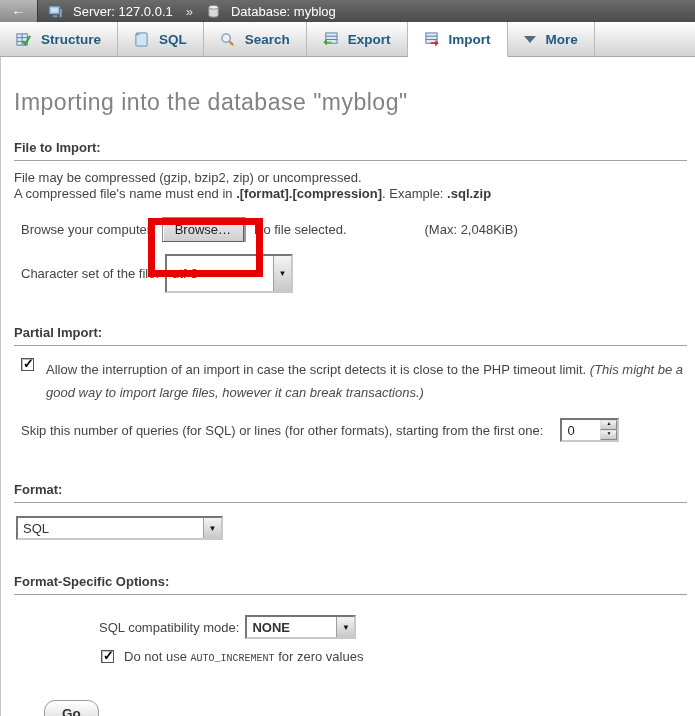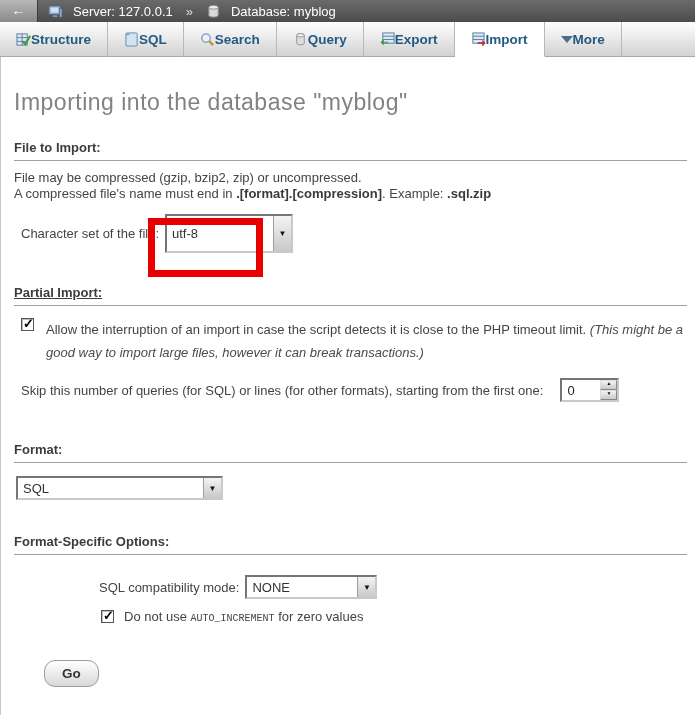--- a/index.html
+++ b/index.html
@@ -41,21 +41,21 @@
   .tabbar {
     height: 35px;
     background: linear-gradient(#ffffff, #d2d2d2);
     border-bottom: 1px solid #a8a8a8;
     display: flex;
     align-items: stretch;
   }
   .tab {
     display: flex;
     align-items: center;
-    gap: 0;
+    gap: 10px;
     padding: 0 16px;
     border-right: 1px solid #b9b9b9;
     color: #235a81;
     font-weight: bold;
     font-size: 13.5px;
     cursor: pointer;
     margin-bottom: -1px;
     border-bottom: 1px solid transparent;
   }
   .tab.active {
@@ -87,21 +87,21 @@
   }
   .section-title {
     font-weight: bold;
     font-size: 13px;
     color: #3c3c3c;
     border-bottom: 1px solid #9f9f9f;
     padding-bottom: 5px;
     margin-right: 2px;
   }
   .mt-file  { margin-top: 8px; }
-  .mt-partial { margin-top: 32px; text-decoration: underline; }
+  .mt-partial { margin-top: 32px; }
   .mt-format { margin-top: 40px; }
   .mt-fso   { margin-top: 34px; }
 
   .para { margin-top: 9px; line-height: 16px; }
   .para b { color: #3a3a3a; }
 
   .row { display: flex; align-items: center; }
   .browse-row { margin-top: 15px; margin-left: 7px; }
   .browse-btn {
     margin-left: 7px;
@@ -138,21 +138,21 @@
     background: linear-gradient(#f4f4f4, #c8c8c8);
     border-left: 1px solid #9d9d9d;
     display: flex;
     align-items: center;
     justify-content: center;
     font-size: 8px;
     color: #111;
   }
   .w-charset { width: 128px; }
   .w-format  { width: 207px; margin-left: 2px; margin-top: 13px; height: 24px; }
-  .w-compat  { width: 132px; height: 24px; }
+  .w-compat  { width: 111px; height: 24px; font-weight: bold; }
 
   
   .checkbox {
     width: 13px; height: 13px;
     background: #fff;
     border: 1px solid #555;
     box-shadow: inset 1px 1px 0 #bbb;
     display: inline-block;
     position: relative;
     flex: 0 0 13px;
@@ -266,27 +266,20 @@
   </div>
 
   <div class="tab">
     <svg class="icon16" viewBox="0 0 16 16">
       <circle cx="6.5" cy="6.5" r="4.5" fill="#e8f1fa" stroke="#7d9bb8" stroke-width="1.4"></circle>
       <line x1="10" y1="10" x2="14" y2="14" stroke="#c98a3d" stroke-width="2.4"></line>
     </svg>
     <span>Search</span>
   </div>
 
-  <div class="tab">
-    <svg class="icon16" viewBox="0 0 16 16">
-      <path d="M4 3.5 A4 1.8 0 0 1 12 3.5 L12 12 A4 1.8 0 0 1 4 12 Z" fill="#dedede" stroke="#909090"></path>
-      <ellipse cx="8" cy="3.5" rx="4" ry="1.8" fill="#f1f1f1" stroke="#909090"></ellipse>
-    </svg>
-    <span>Query</span>
-  </div>
 
   <div class="tab">
     <svg class="icon16" viewBox="0 0 16 16">
       <rect x="3" y="1" width="12" height="11" fill="#dce9f5" stroke="#5a7da0"></rect>
       <line x1="3" y1="4.5" x2="15" y2="4.5" stroke="#5a7da0"></line>
       <line x1="3" y1="8" x2="15" y2="8" stroke="#5a7da0"></line>
       <path d="M9 12 L4 12 L4 9 L0.5 12.5 L4 16 L4 13 L9 13 Z" fill="#3f9c35" transform="translate(0,-1.5)"></path>
     </svg>
     <span>Export</span>
   </div>
@@ -313,20 +306,26 @@
   <h2 class="page-title">Importing into the database "myblog"</h2>
 
   
   <div class="section-title mt-file">File to Import:</div>
 
   <div class="para">
     <span>File may be compressed (gzip, bzip2, zip) or uncompressed.</span><br>
     <span>A compressed file's name must end in </span><b>.[format].[compression]</b><span>. Example: </span><b>.sql.zip</b>
   </div>
 
+  <div class="row browse-row">
+    <span>Browse your computer:</span>
+    <button class="browse-btn">Browse…</button>
+    <span class="no-file">No file selected.</span>
+    <span class="max-note">(Max: 2,048KiB)</span>
+  </div>
 
   <div class="row charset-row">
     <span>Character set of the file:</span>
     <div class="select w-charset">
       <span class="val">utf-8</span>
       <span class="arrow-btn">▼</span>
     </div>
   </div>
 
   

